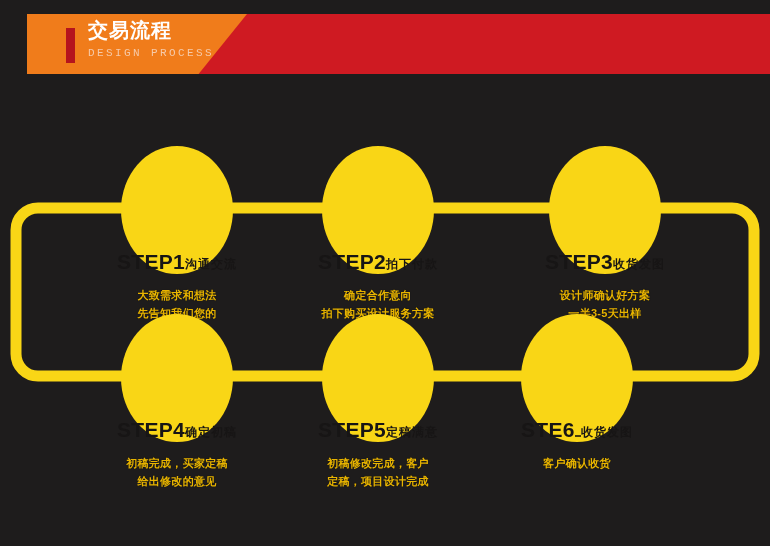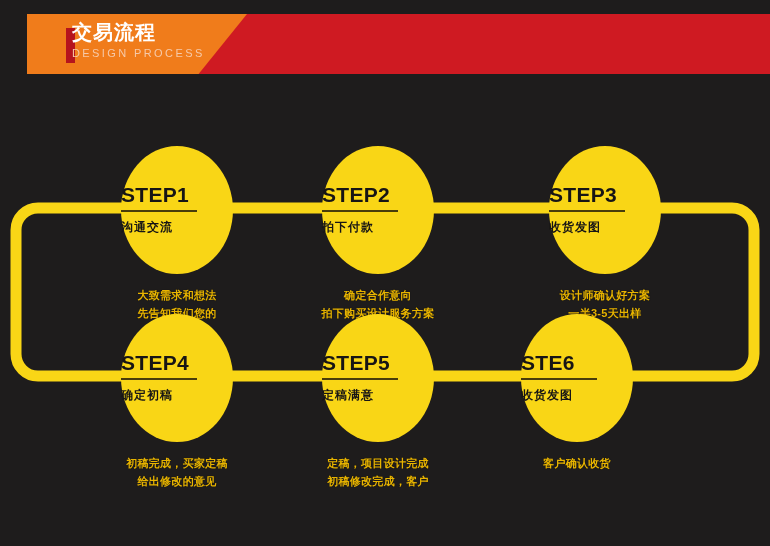--- a/index.html
+++ b/index.html
@@ -46,23 +46,24 @@
   .banner-tick {
     position: absolute;
     left: 66px;
     top: 14px;
     width: 9px;
     height: 35px;
     background: #b5141d;
   }
   .banner-text {
     position: absolute;
-    left: 72px;
+    left: 88px;
     top: 5px;
     width: 240px;
+    font-family: Liberation Mono, monospace;
   }
   .banner-title {
     color: #ffffff;
     font-size: 20px;
     font-weight: bold;
     letter-spacing: 1px;
     line-height: 26px;
     white-space: nowrap;
   }
   .banner-sub {
@@ -90,22 +91,22 @@
     text-align: center;
   }
   .bubble {
     position: relative;
     width: 112px;
     height: 128px;
     margin: 0 auto;
     background: #f9d616;
     border-radius: 50%;
     display: flex;
-    flex-direction: column;
-    align-items: flex-start;
+    flex-direction: row;
+    align-items: flex-end;
     justify-content: center;
   }
   .bubble .num {
     color: #171515;
     font-size: 21px;
     font-weight: bold;
     letter-spacing: 0.3px;
     line-height: 24px;
   }
   .bubble .rule {
@@ -205,22 +206,22 @@
     </div>
   </div>
 
   <div class="step" style="left:303px; top:314px;">
     <div class="bubble">
       <div class="num">STEP5</div>
       <div class="rule"></div>
       <div class="name">定稿满意</div>
     </div>
     <div class="caption">
+      <div>初稿修改完成，客户</div>
       <div>定稿，项目设计完成</div>
-      <div>初稿修改完成，客户</div>
     </div>
   </div>
 
   <div class="step" style="left:502px; top:314px;">
     <div class="bubble">
       <div class="num">STE6</div>
       <div class="rule"></div>
       <div class="name">收货发图</div>
     </div>
     <div class="caption">

